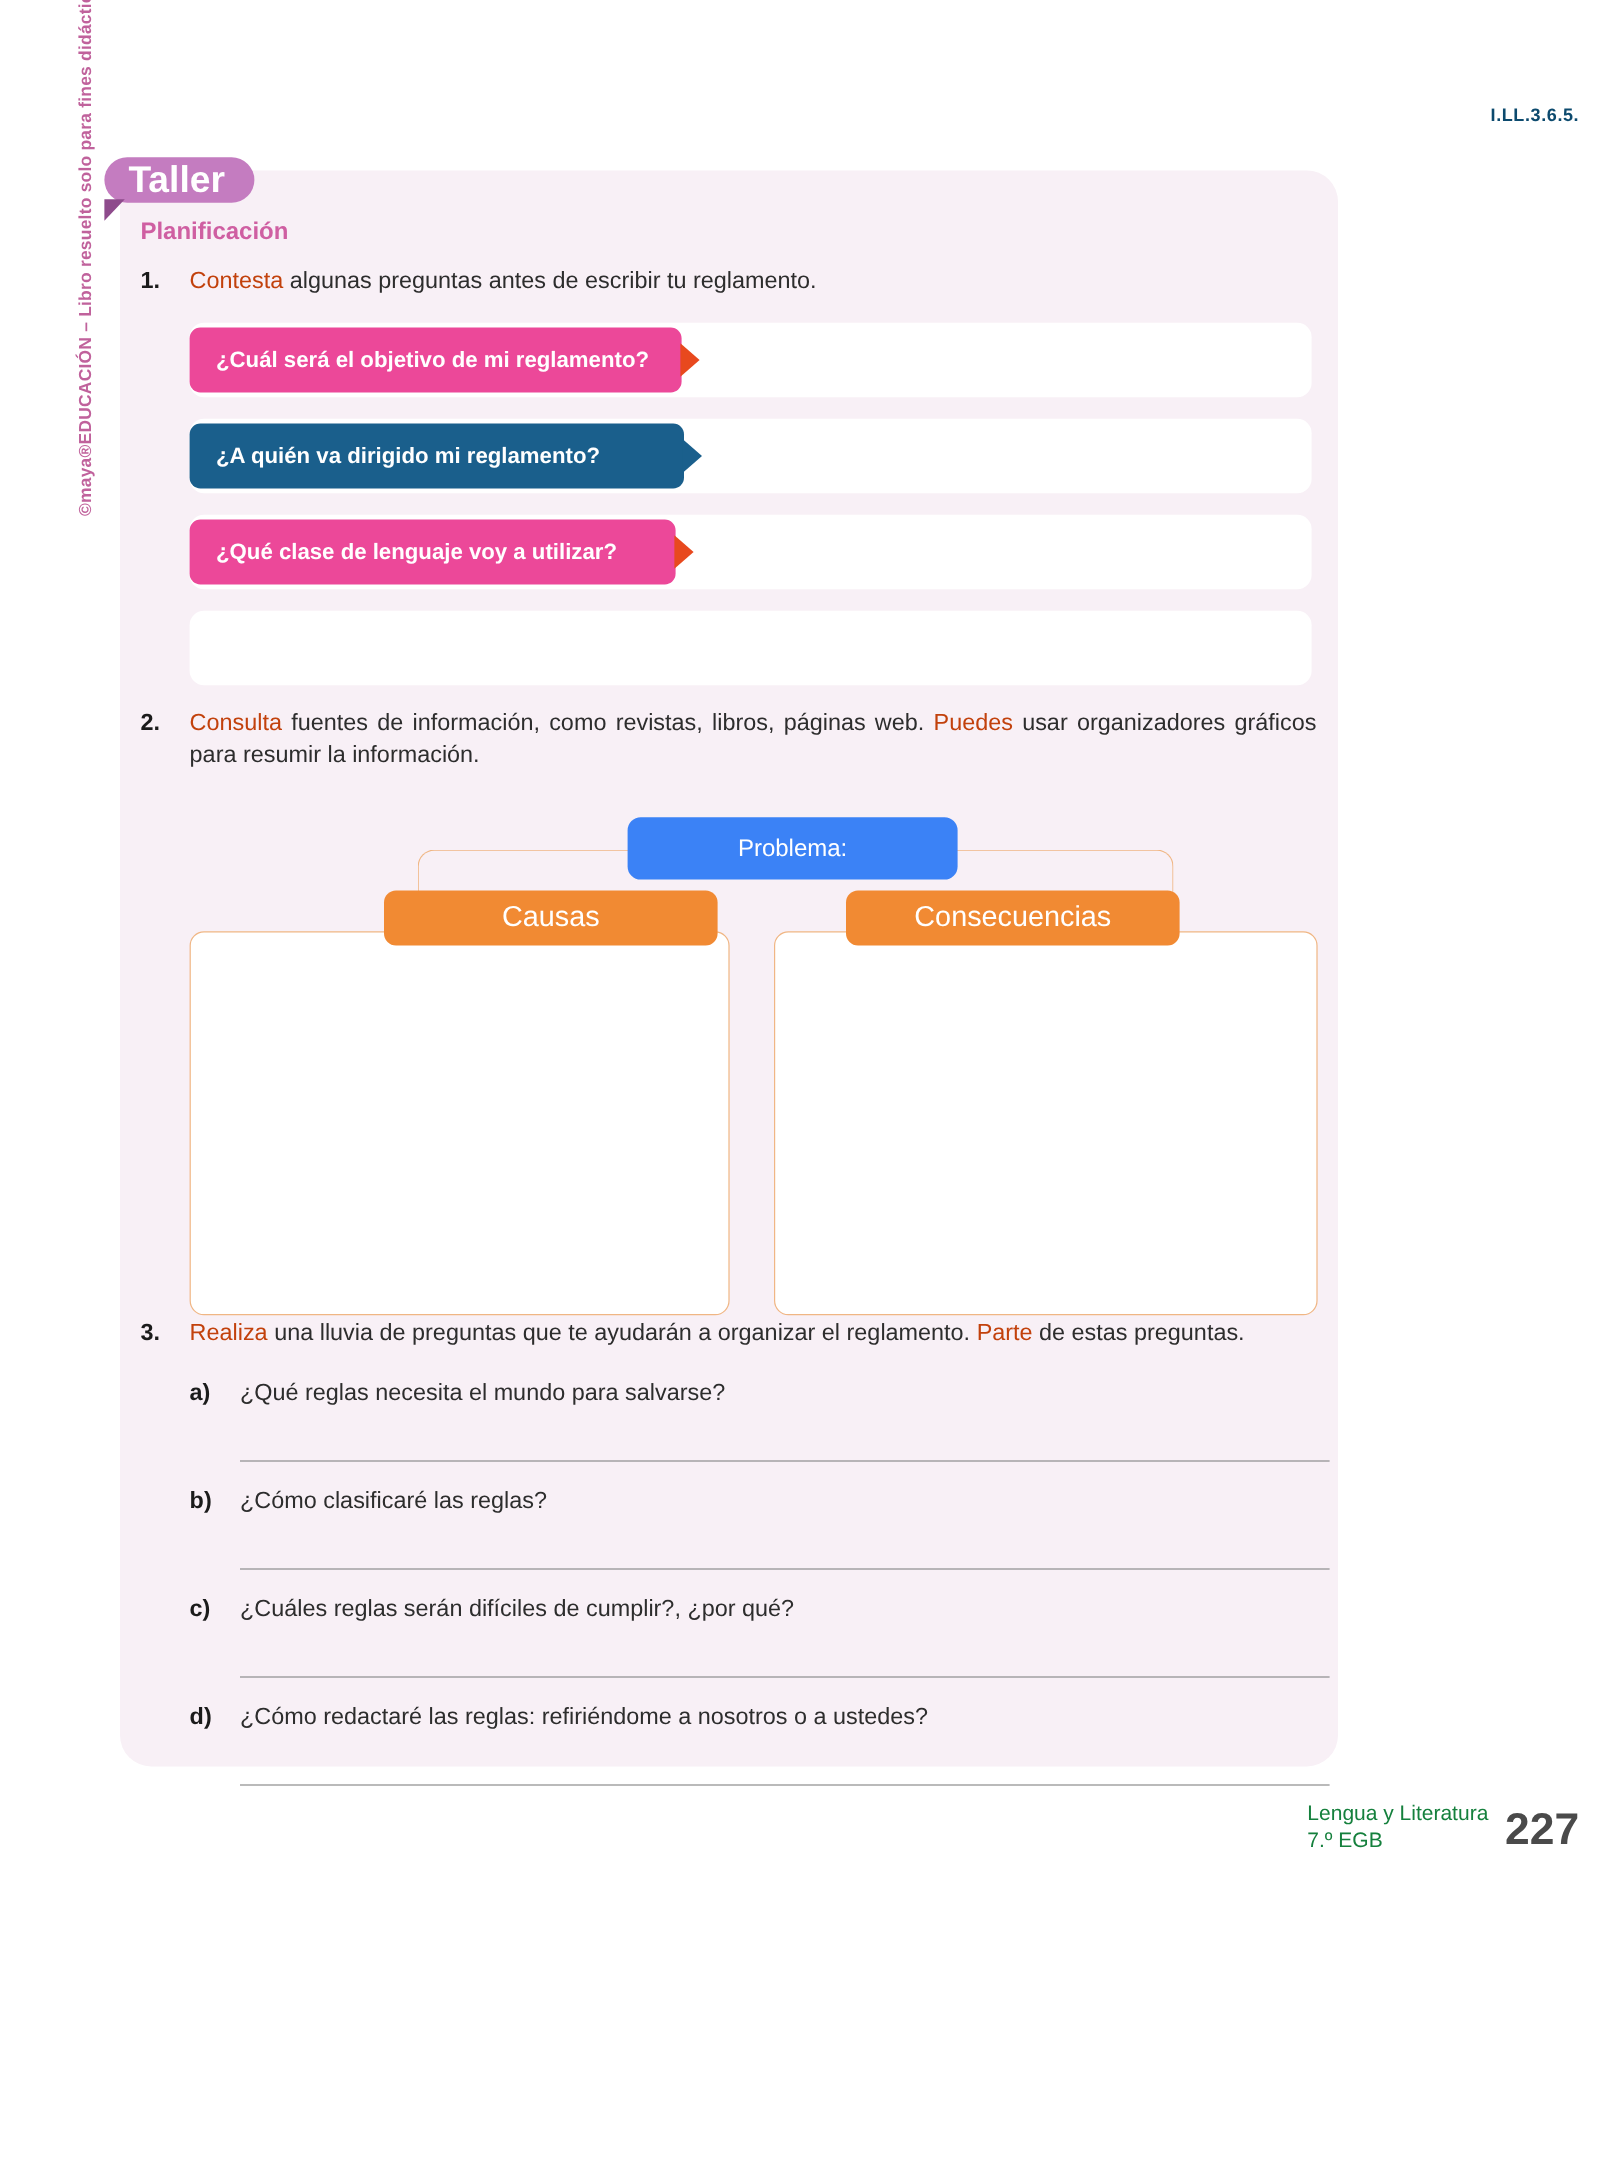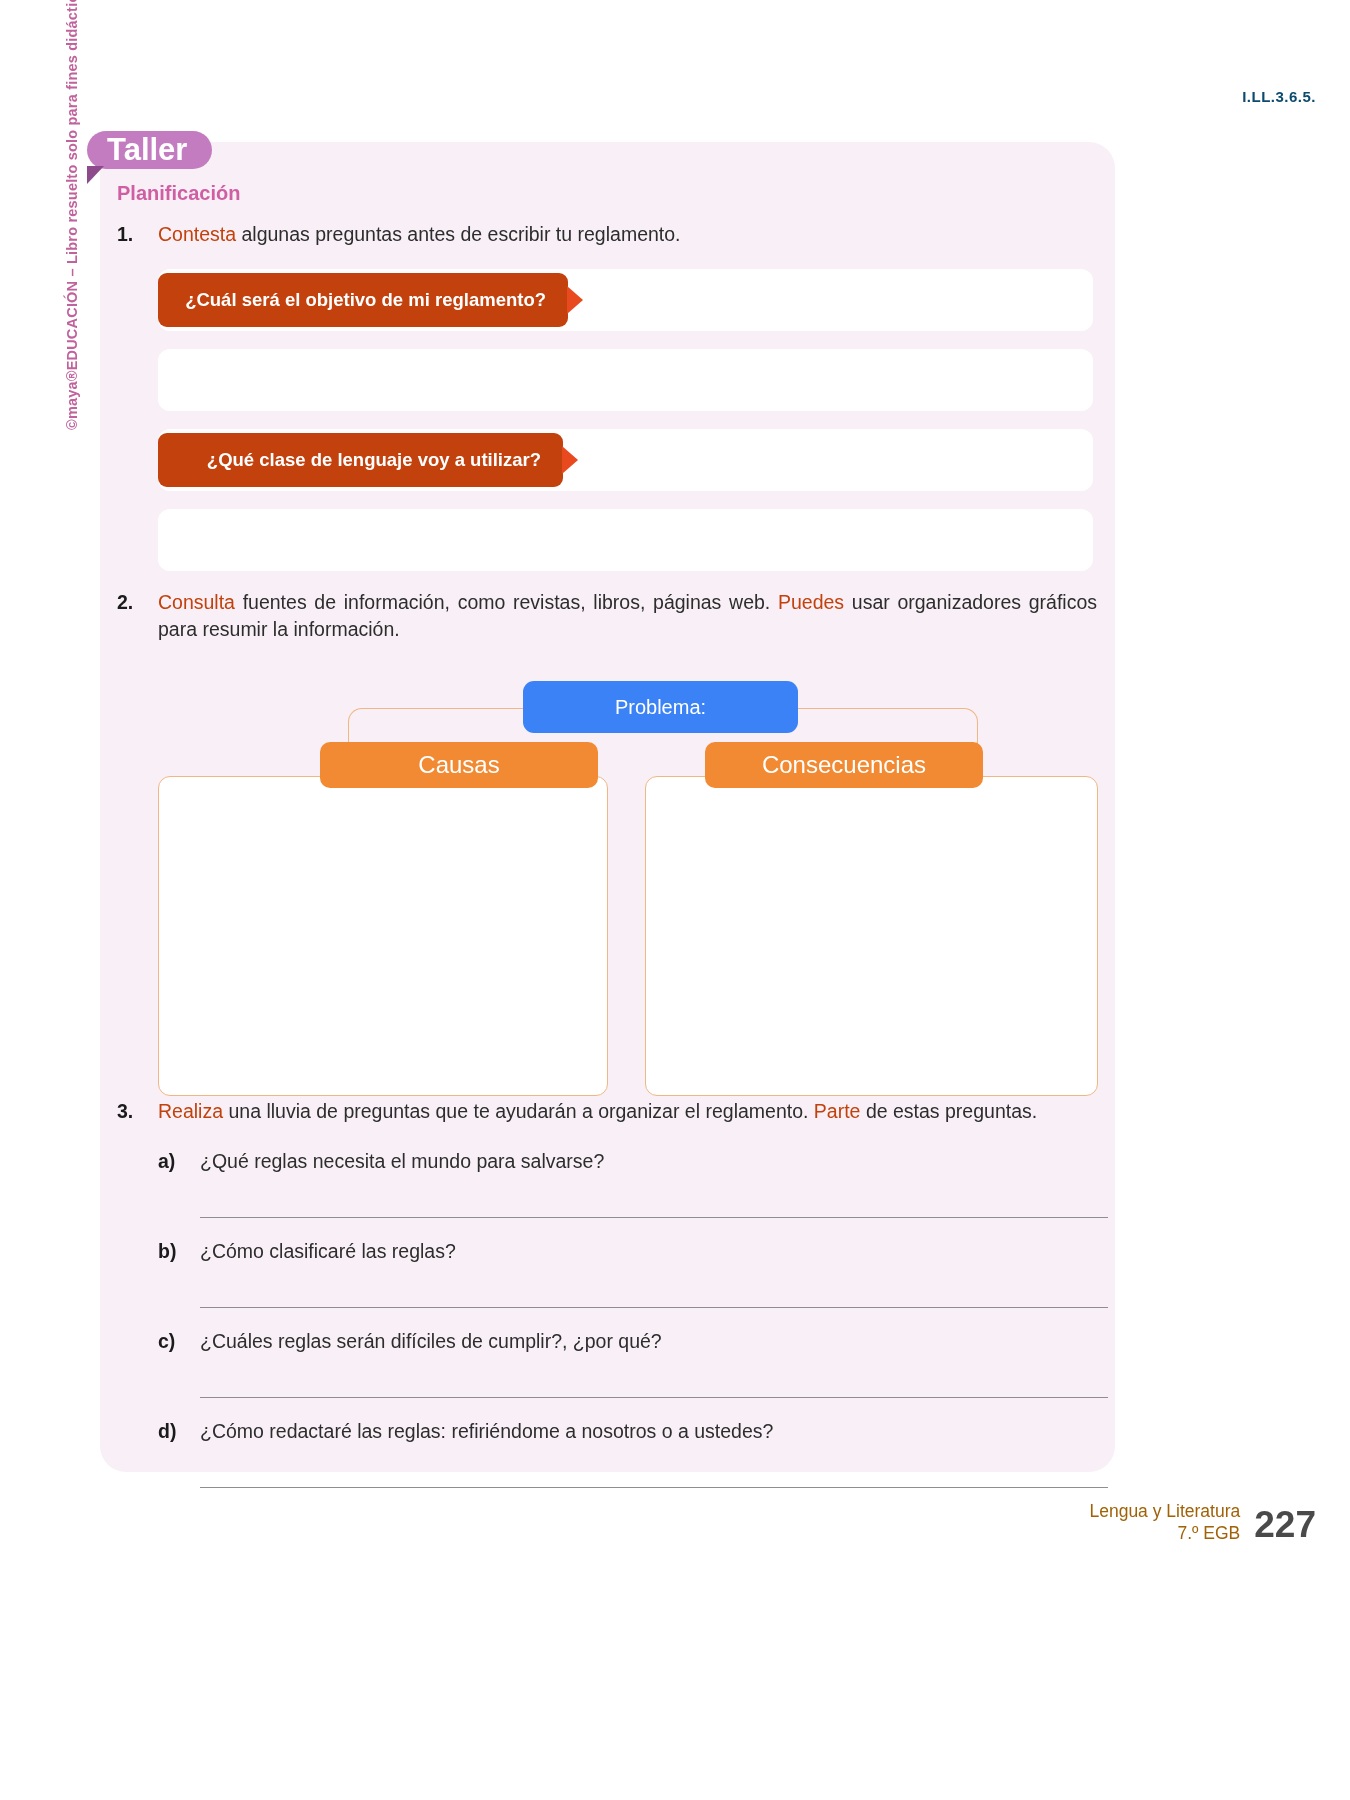--- a/index.html
+++ b/index.html
@@ -134,21 +134,21 @@
   .q-banner::after {
     content: "";
     position: absolute;
     right: -15px;
     top: 13px;
     width: 0; height: 0;
     border-left: 16px solid currentColor;
     border-top: 14px solid transparent;
     border-bottom: 14px solid transparent;
   }
-  .q-orange { background: #c2410c; color: #e8491e; justify-content: flex-end; }
+  .q-orange { background: #ec4899; color: #e8491e; }
   .q-blue   { background: #1a5f8c; color: #1a5f8c; }
   .q-banner > span { color: #ffffff; position: relative; z-index: 2; }
 
   
   .organizer {
     position: relative;
     margin-top: 26px;
     margin-left: 41px;
     width: 940px;
     height: 420px;
@@ -242,23 +242,22 @@
   
   .footer {
     position: absolute;
     right: 34px;
     bottom: 255px;
     display: flex;
     align-items: flex-end;
     gap: 14px;
   }
   .footer-lines {
-    text-align: right;
     font-size: 17.5px;
-    color: #a16207;
+    color: #15803d;
     line-height: 1.25;
   }
   .footer-page {
     font-size: 37px;
     font-weight: bold;
     color: #4a4a4a;
     line-height: 1;
     padding-bottom: 2px;
   }
 </style>
@@ -287,20 +286,23 @@
 
   <div class="q-rows">
     <div class="q-row">
       <div class="q-card"></div>
       <div class="q-banner q-orange" style="width:410px">
         <span>¿Cuál será el objetivo de mi reglamento?</span>
       </div>
     </div>
     <div class="q-row">
       <div class="q-card"></div>
+      <div class="q-banner q-blue" style="width:412px">
+        <span>¿A quién va dirigido mi reglamento?</span>
+      </div>
     </div>
     <div class="q-row">
       <div class="q-card"></div>
       <div class="q-banner q-orange" style="width:405px">
         <span>¿Qué clase de lenguaje voy a utilizar?</span>
       </div>
     </div>
     <div class="q-row">
       <div class="q-card"></div>
     </div>

